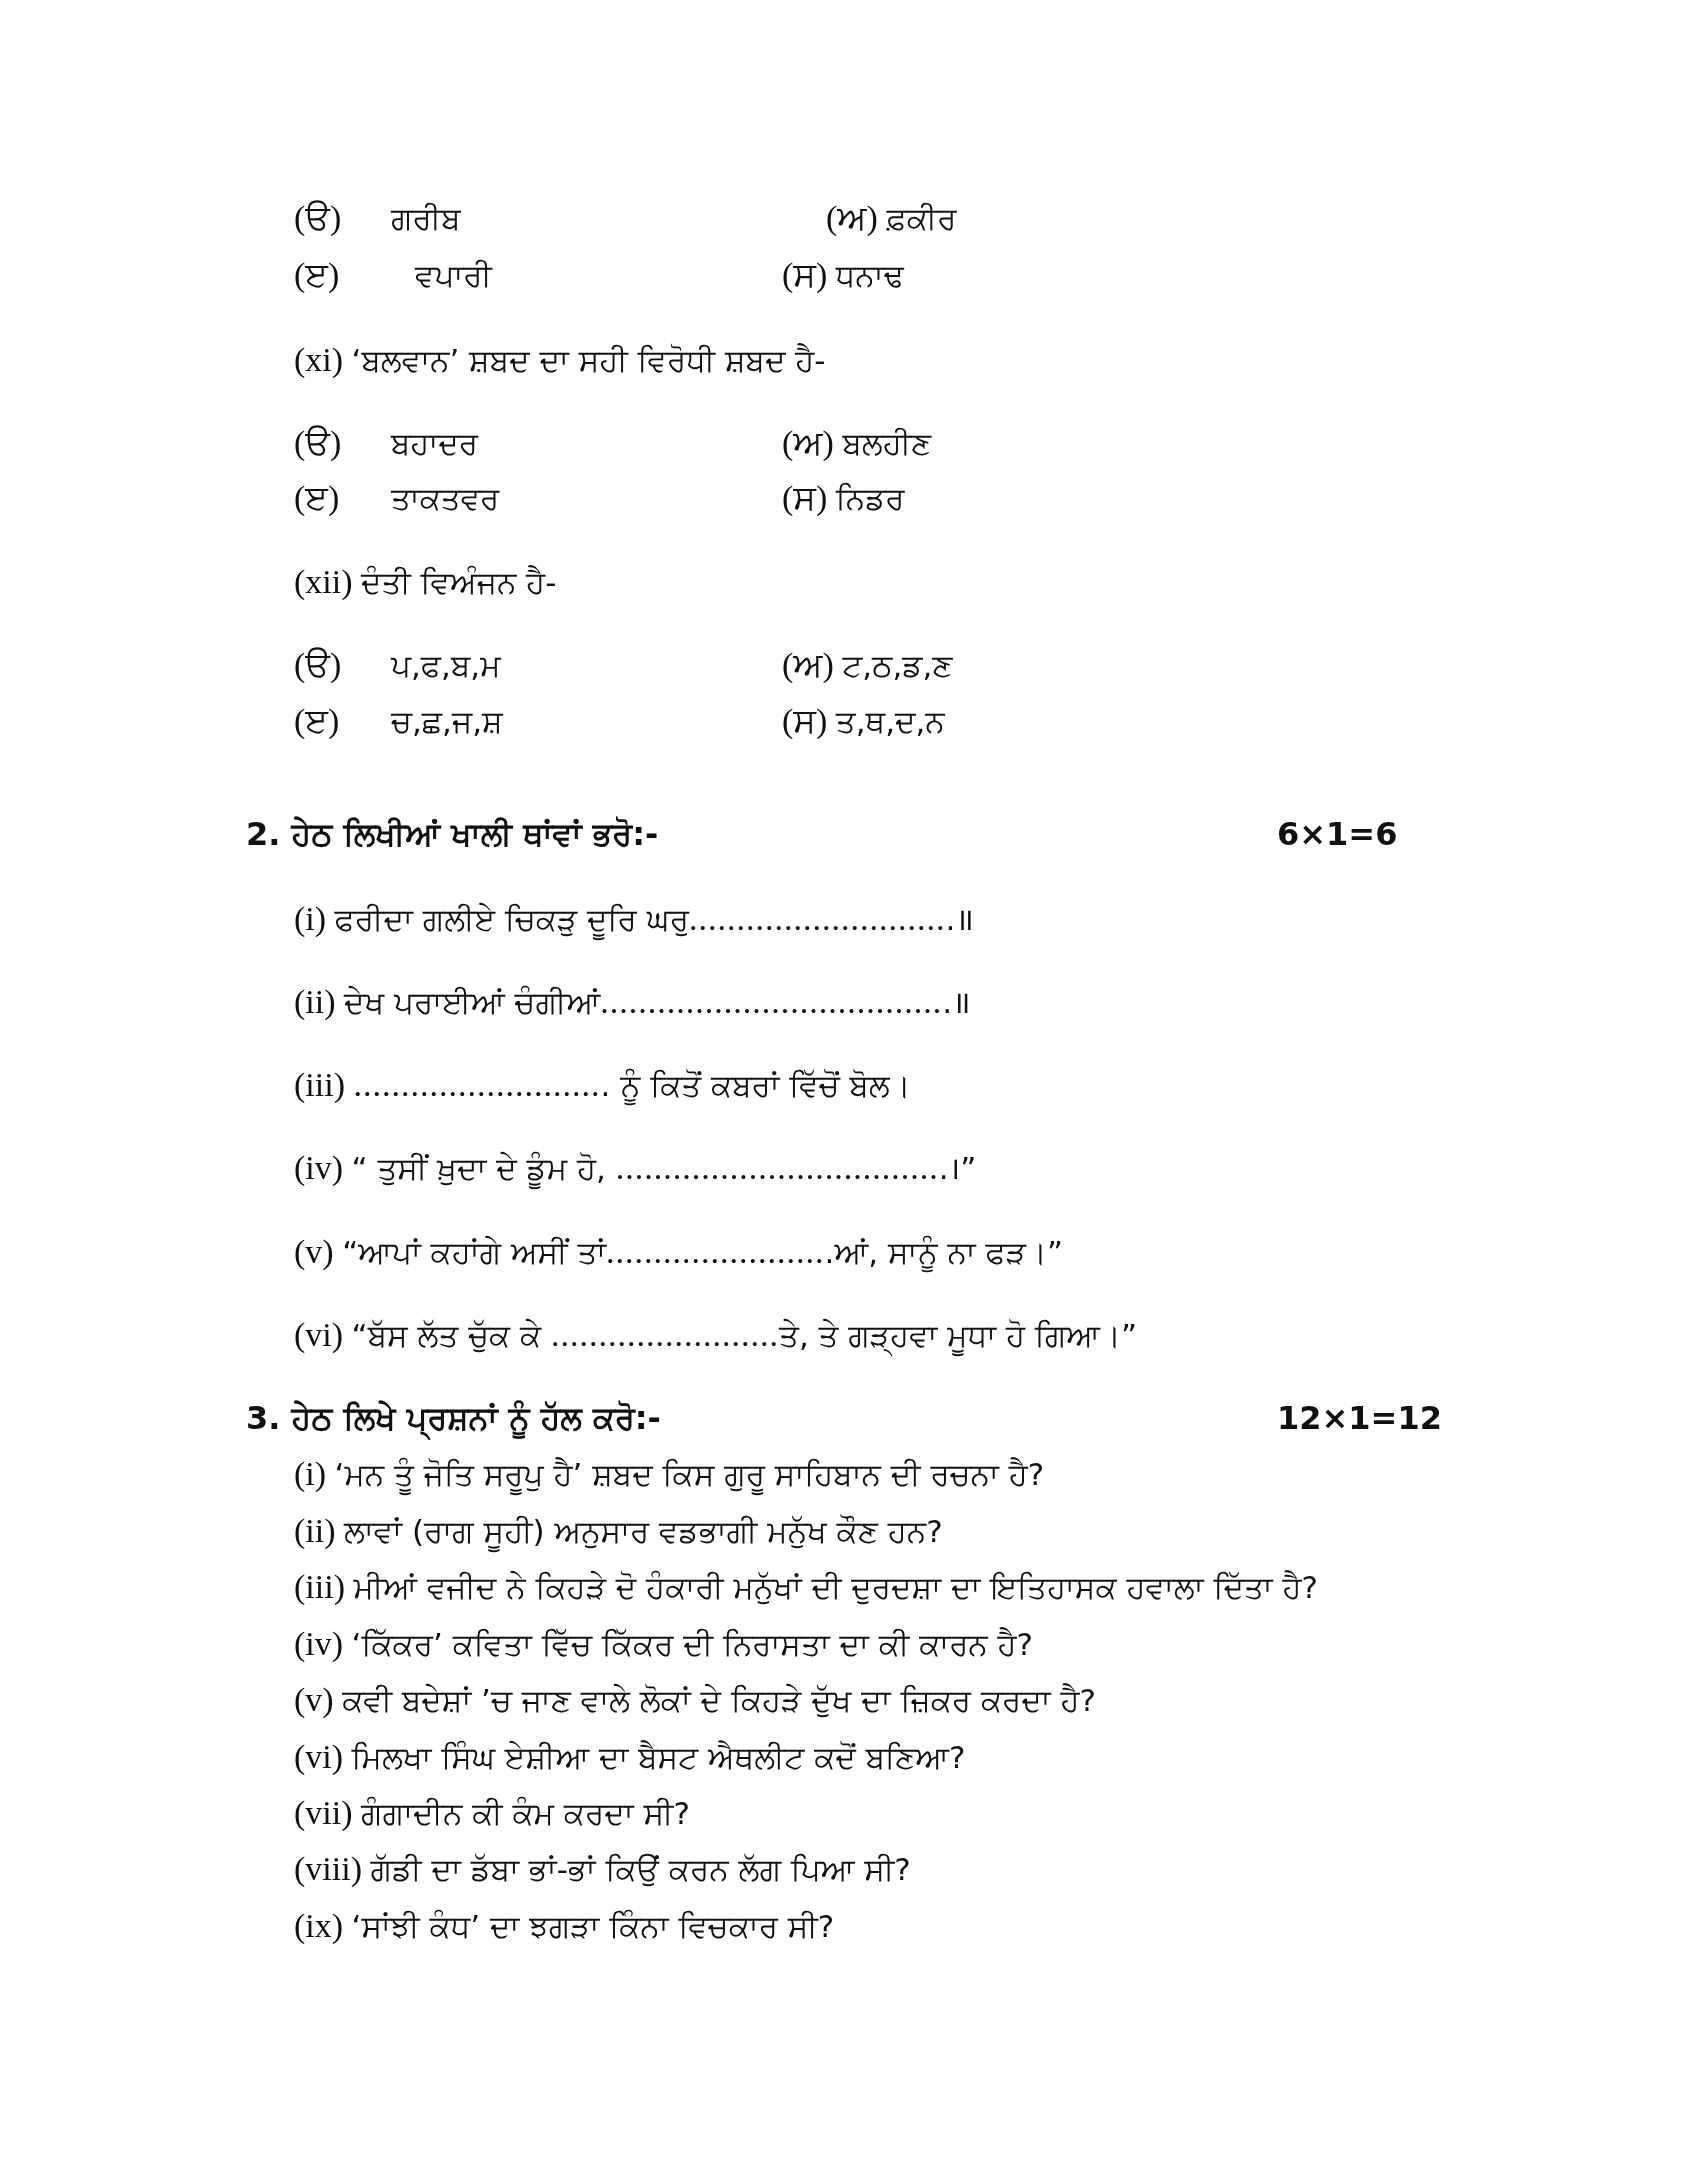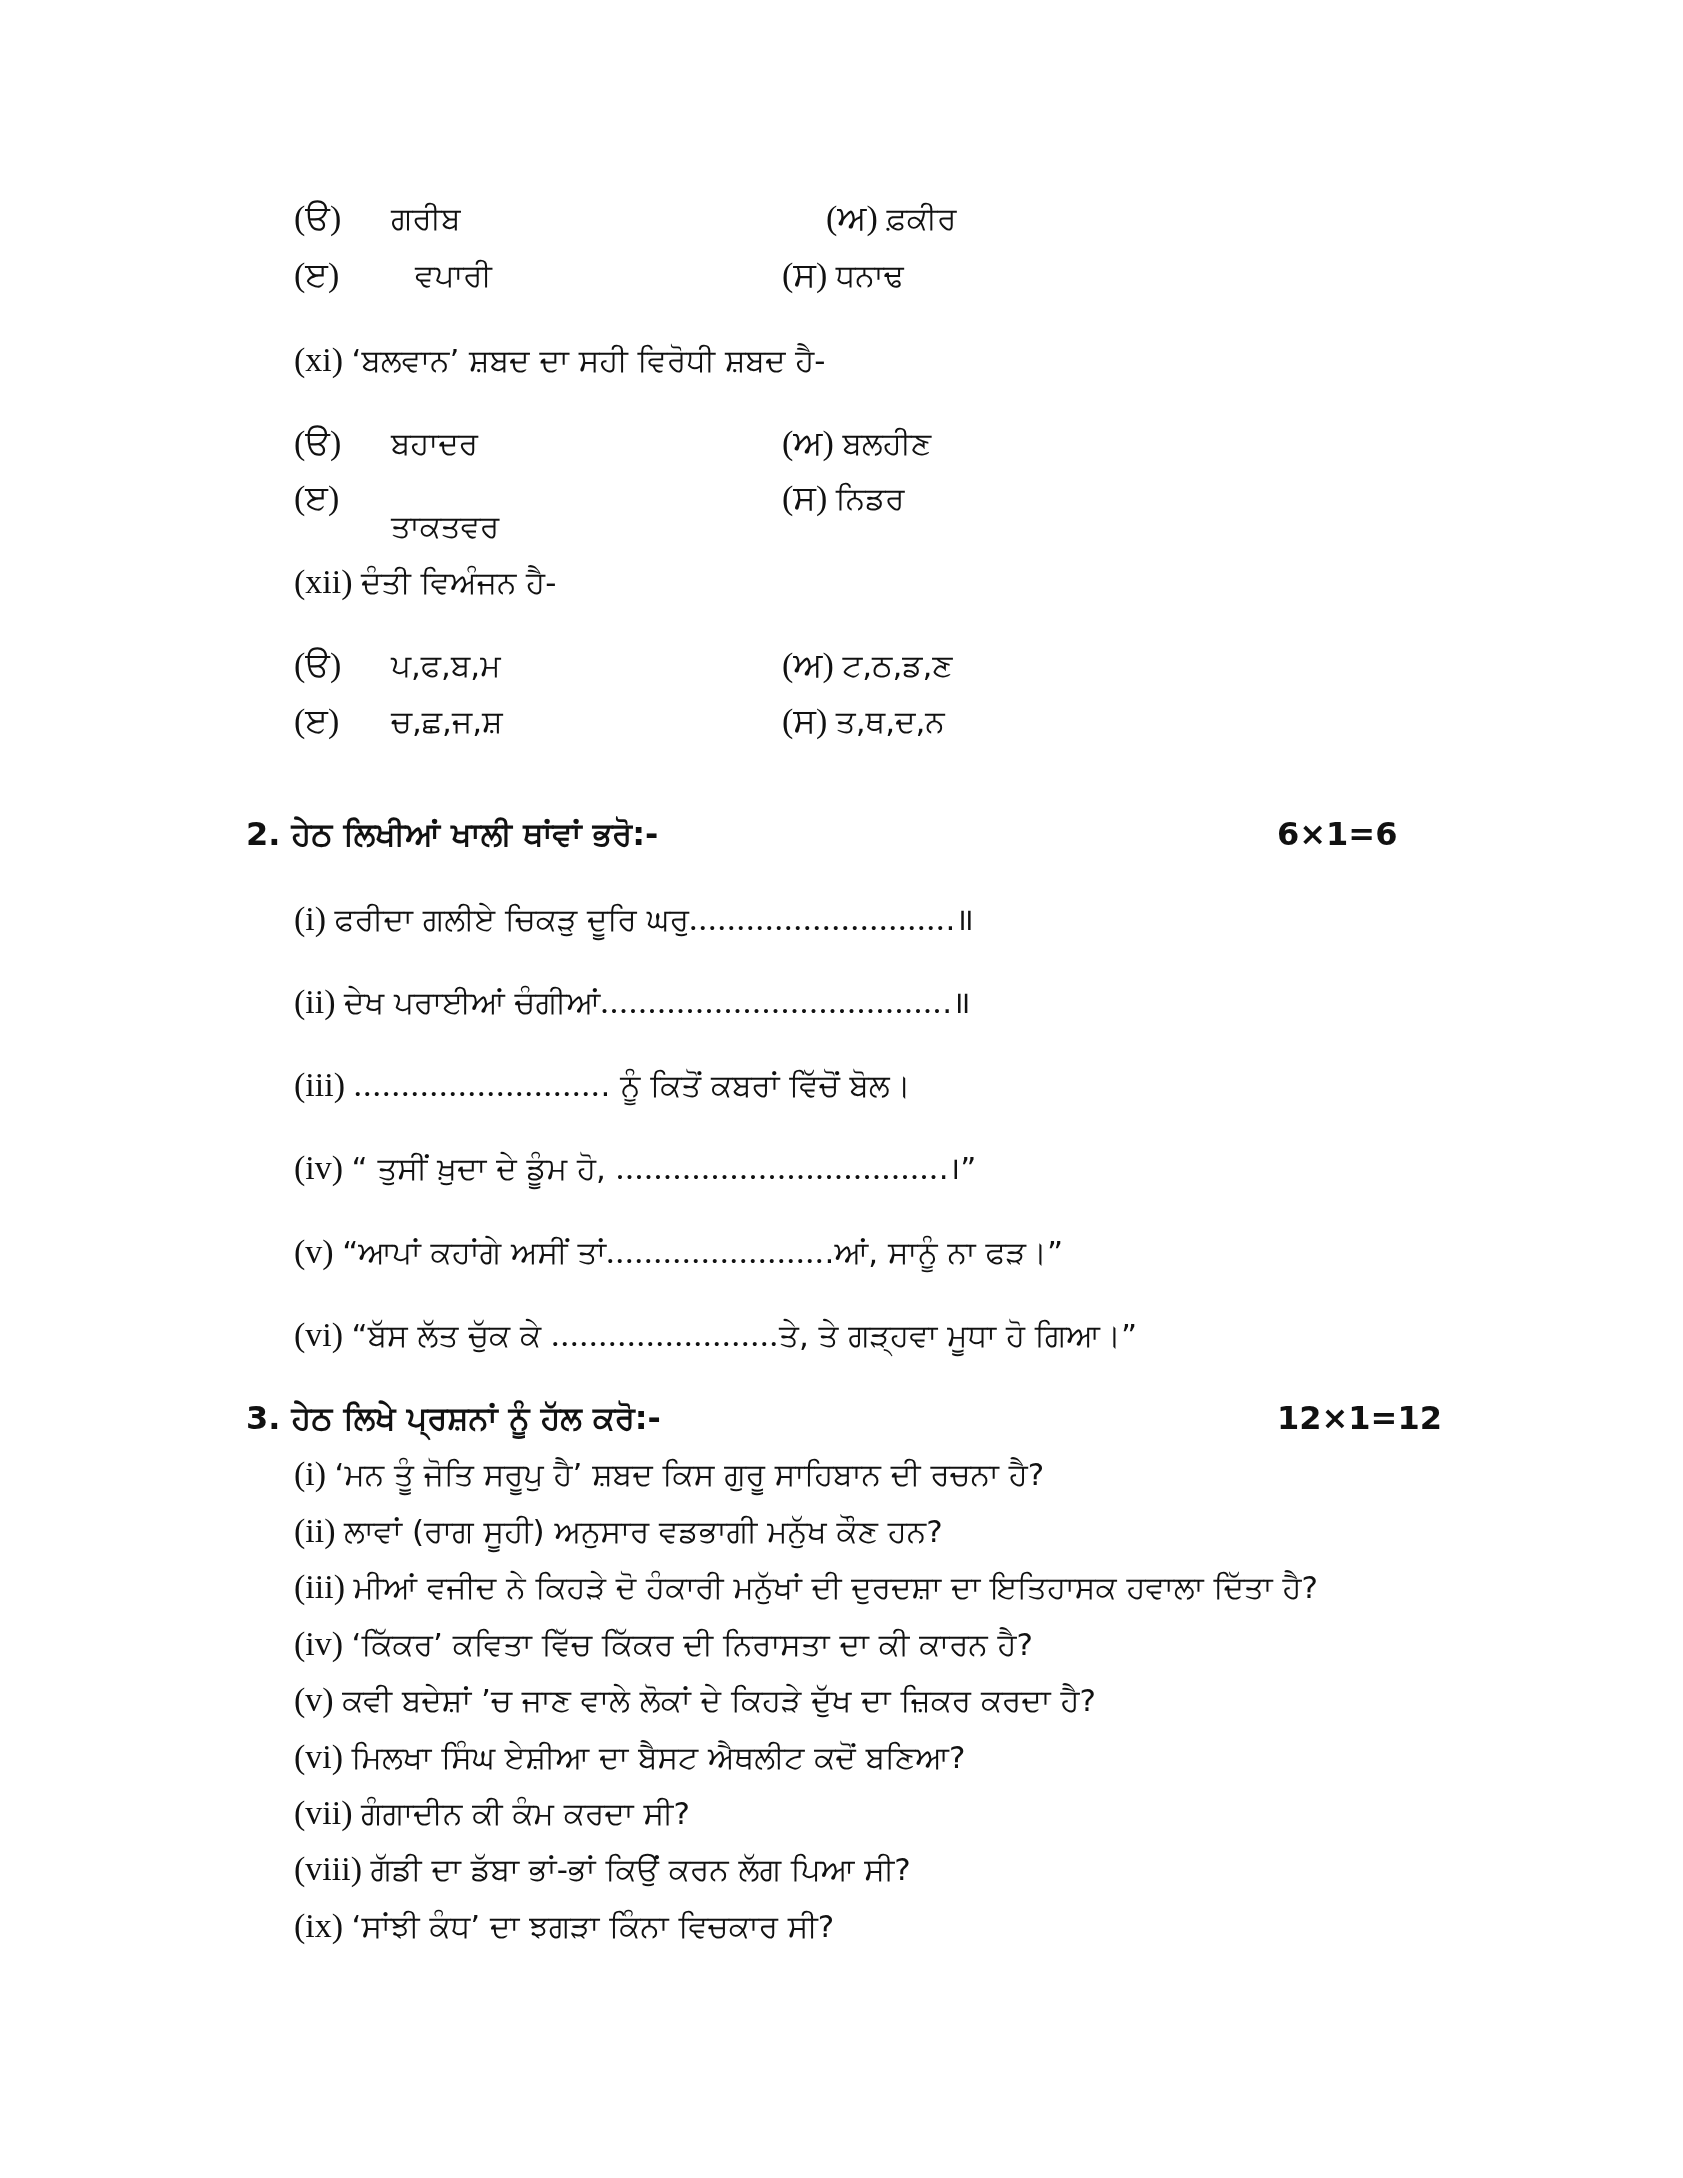--- a/index.html
+++ b/index.html
@@ -40,21 +40,21 @@
     <span>(xi)</span>
     <span class="pa">‘ਬਲਵਾਨ’ ਸ਼ਬਦ ਦਾ ਸਹੀ ਵਿਰੋਧੀ ਸ਼ਬਦ ਹੈ-</span>
   </div>
   <div class="abs line" style="left:294px; top:423px;"><span class="opt-label">(ੳ)</span></div>
   <div class="abs line pa" style="left:391px; top:423px;">ਬਹਾਦਰ</div>
   <div class="abs line" style="left:782px; top:423px;">
     <span class="opt-label">(ਅ)</span>
     <span class="pa">ਬਲਹੀਣ</span>
   </div>
   <div class="abs line" style="left:294px; top:478px;"><span class="opt-label">(ੲ)</span></div>
-  <div class="abs line pa" style="left:391px; top:478px;margin-top:28px;">ਤਾਕਤਵਰ</div>
+  <div class="abs line pa" style="left:391px; top:478px;">ਤਾਕਤਵਰ</div>
   <div class="abs line" style="left:782px; top:478px;">
     <span class="opt-label">(ਸ)</span>
     <span class="pa">ਨਿਡਰ</span>
   </div>
 </div>
 
 <div>
   <div class="abs line" style="left:294px; top:562px;">
     <span>(xii)</span>
     <span class="pa">ਦੰਤੀ ਵਿਅੰਜਨ ਹੈ-</span>

